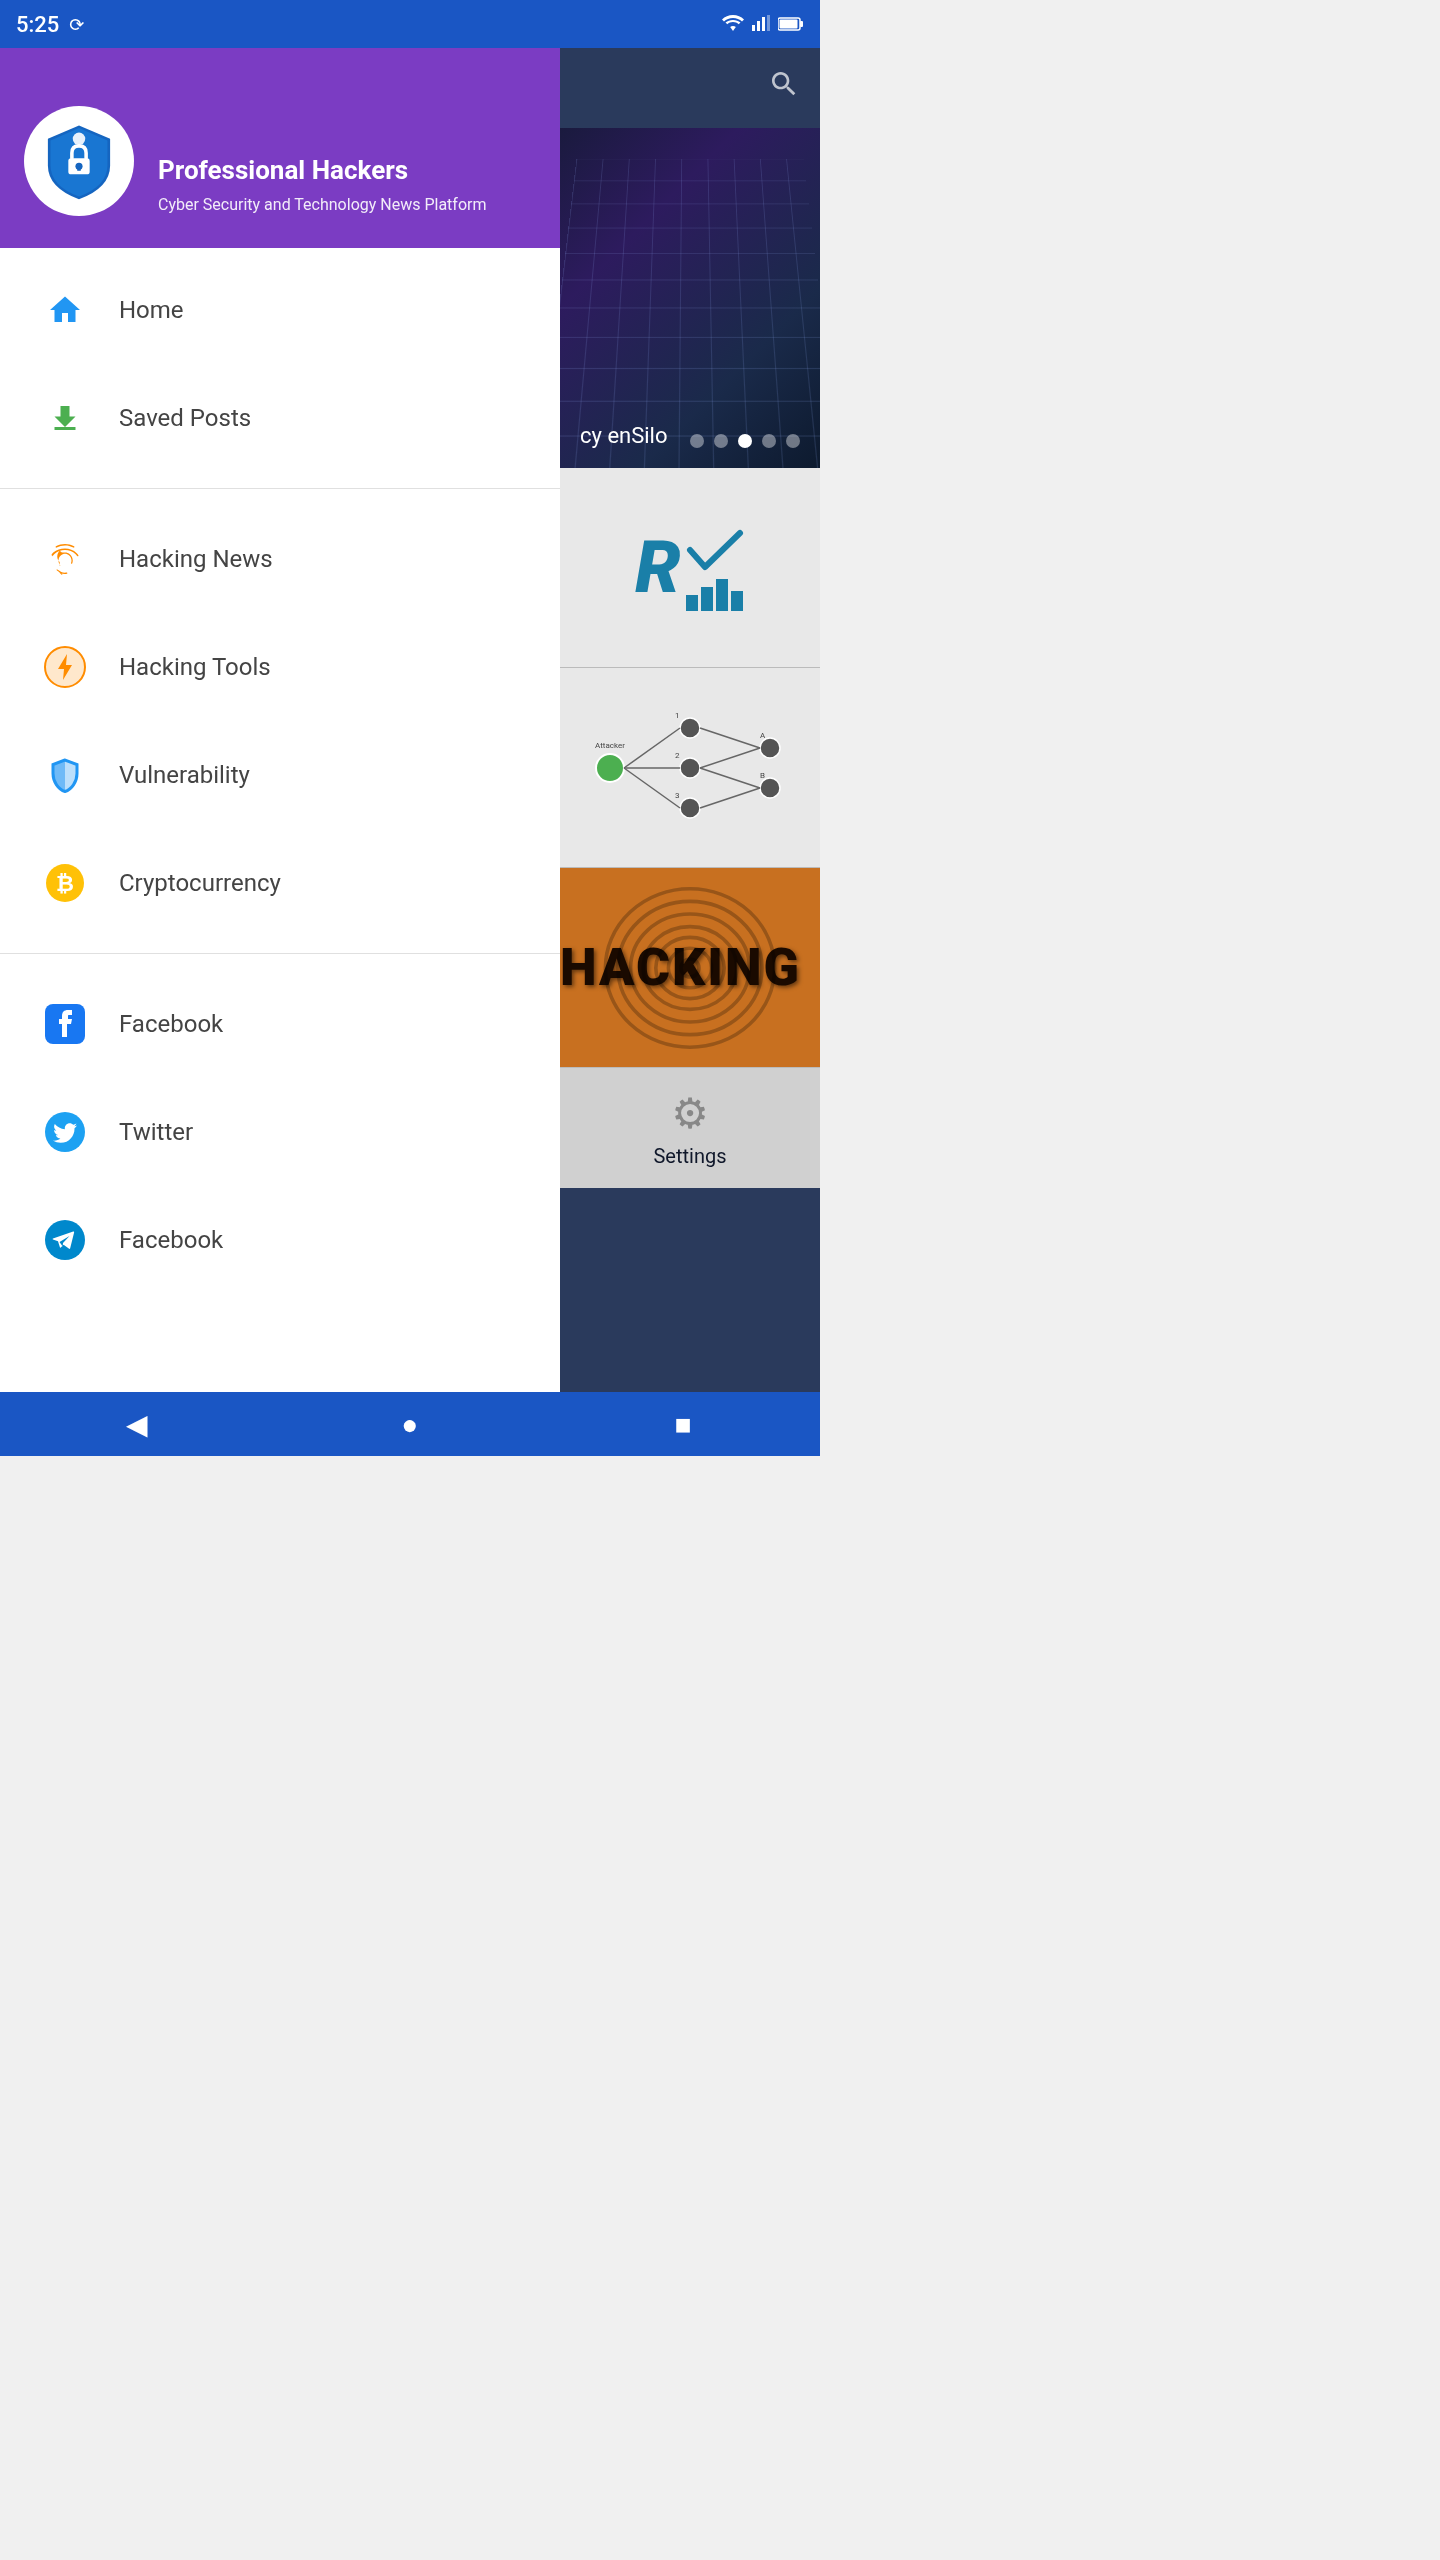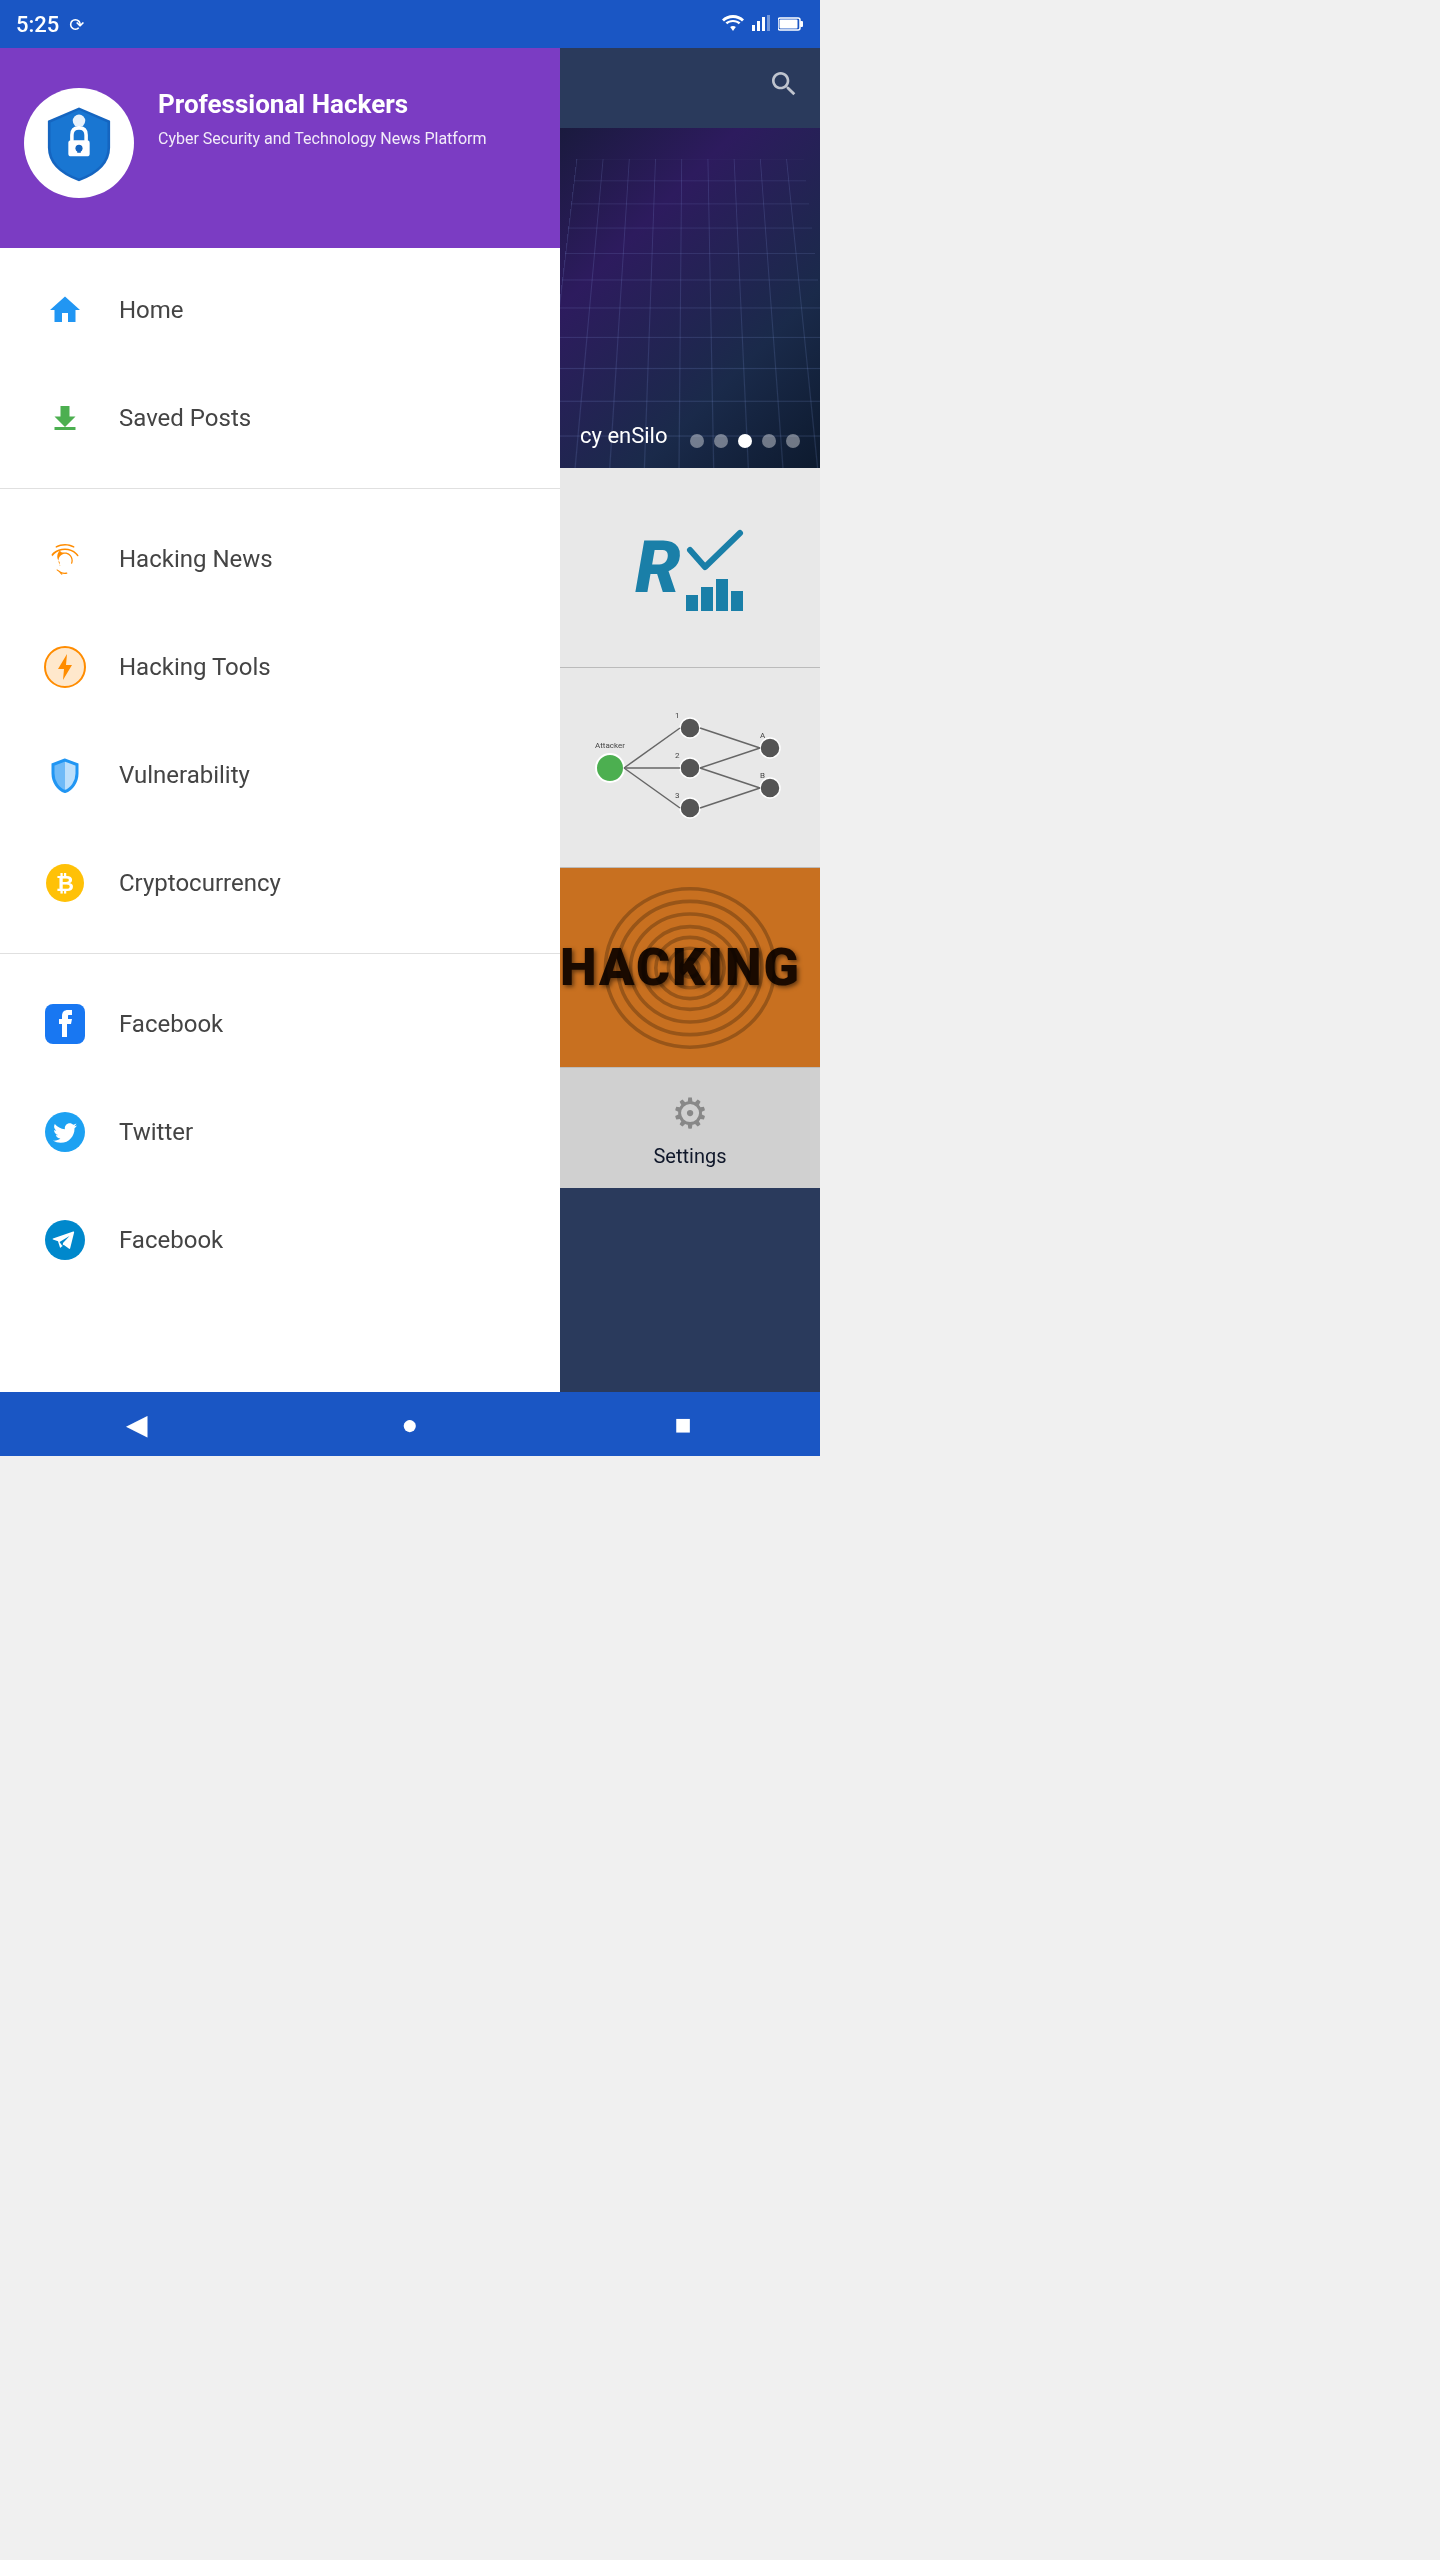--- a/index.html
+++ b/index.html
@@ -70,21 +70,21 @@
       flex-direction: column;
       z-index: 50;
       overflow-y: auto;
     }
 
     
     .sidebar-header {
       background: #7b3cc3;
       padding: 40px 36px 32px 24px;
       display: flex;
-      align-items: flex-start;
+      align-items: flex-end;
       gap: 24px;
       min-height: 200px;
     }
 
     .sidebar-logo {
       width: 110px;
       height: 110px;
       background: white;
       border-radius: 55px;
       display: flex;

